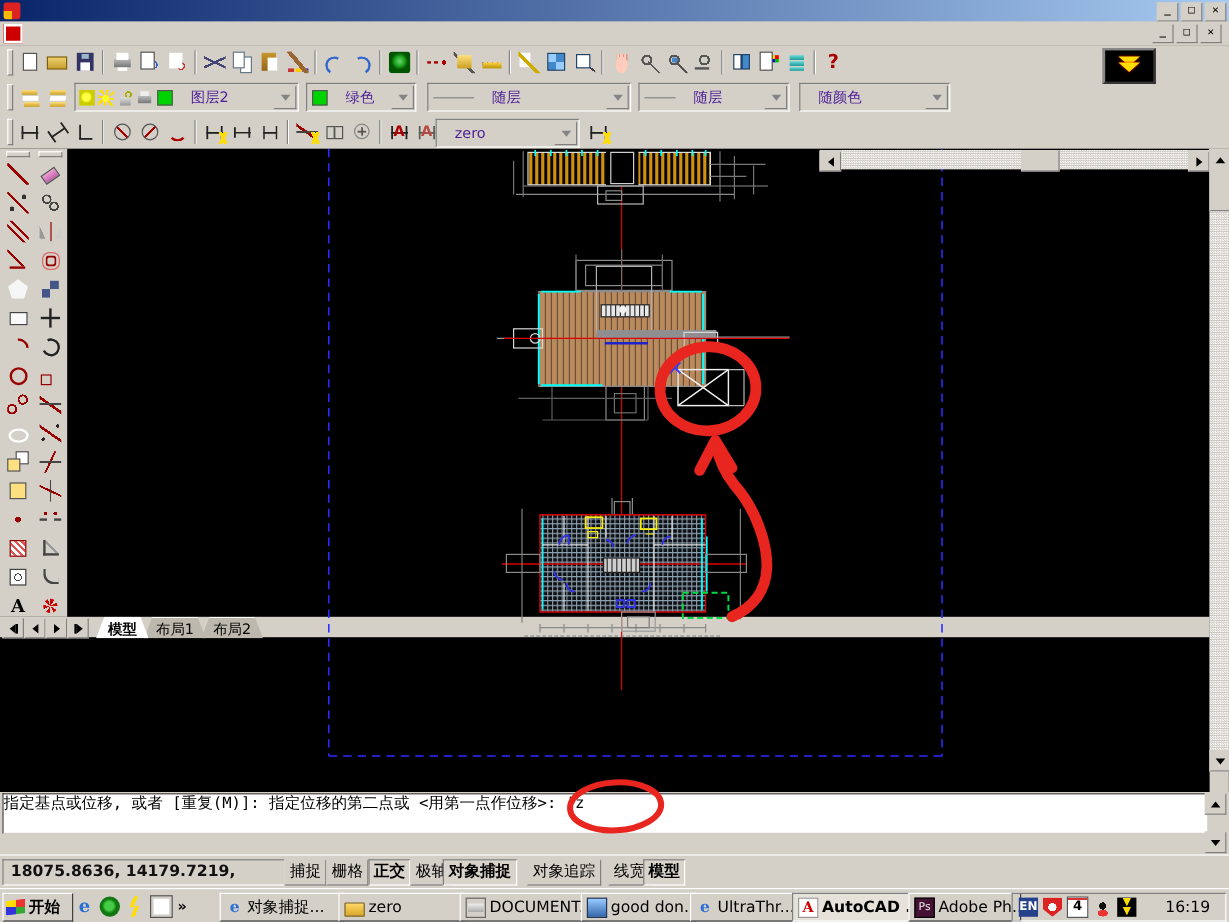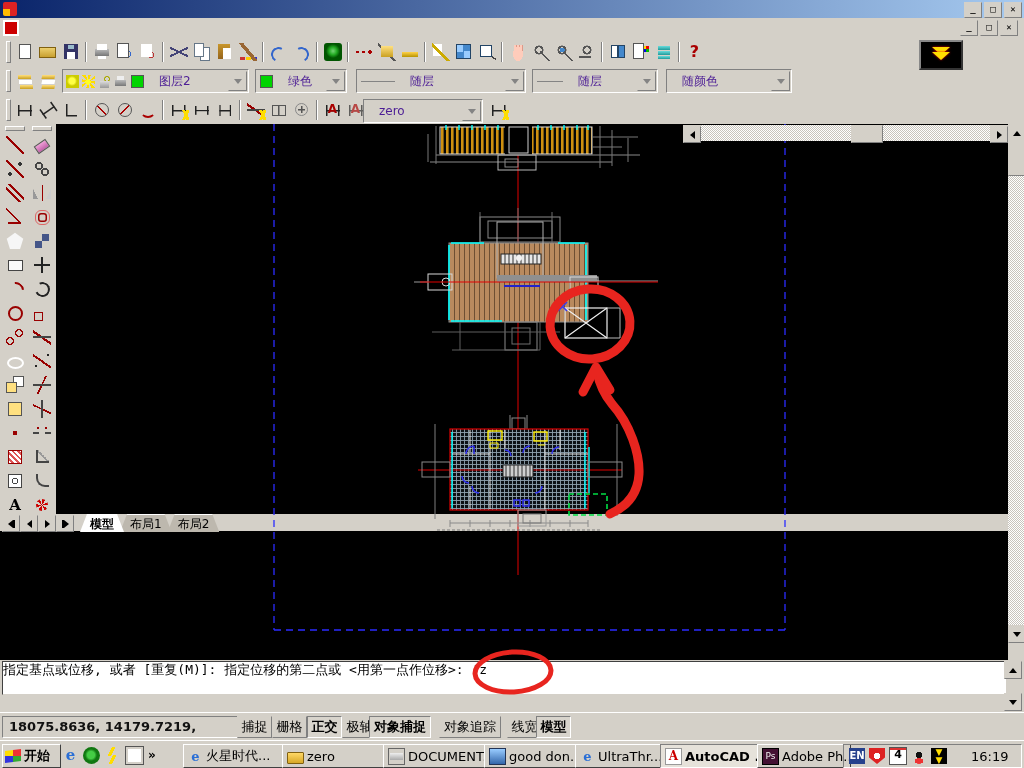--- a/index.html
+++ b/index.html
@@ -772,21 +772,21 @@
   </div>
   <div id="quick">
     <div class="qicon q-ie">e</div>
     <div class="qicon q-green"></div>
     <div class="qicon q-bolt"></div>
     <div class="qicon q-media"></div>
     <div class="chev">»</div>
   </div>
   <div class="task ras" style="left:183px;width:94px">
     <div class="ticon t-ie">e</div>
-    <span>火星时代...</span>
+    <span>对象捕捉...</span>
   </div>
   <div class="task ras" style="left:282px;width:96px">
     <div class="ticon t-folder"></div>
     <span>zero</span>
   </div>
   <div class="task ras" style="left:383px;width:96px">
     <div class="ticon t-doc"></div>
     <span>DOCUMENT...</span>
   </div>
   <div class="task ras" style="left:484px;width:86px">

